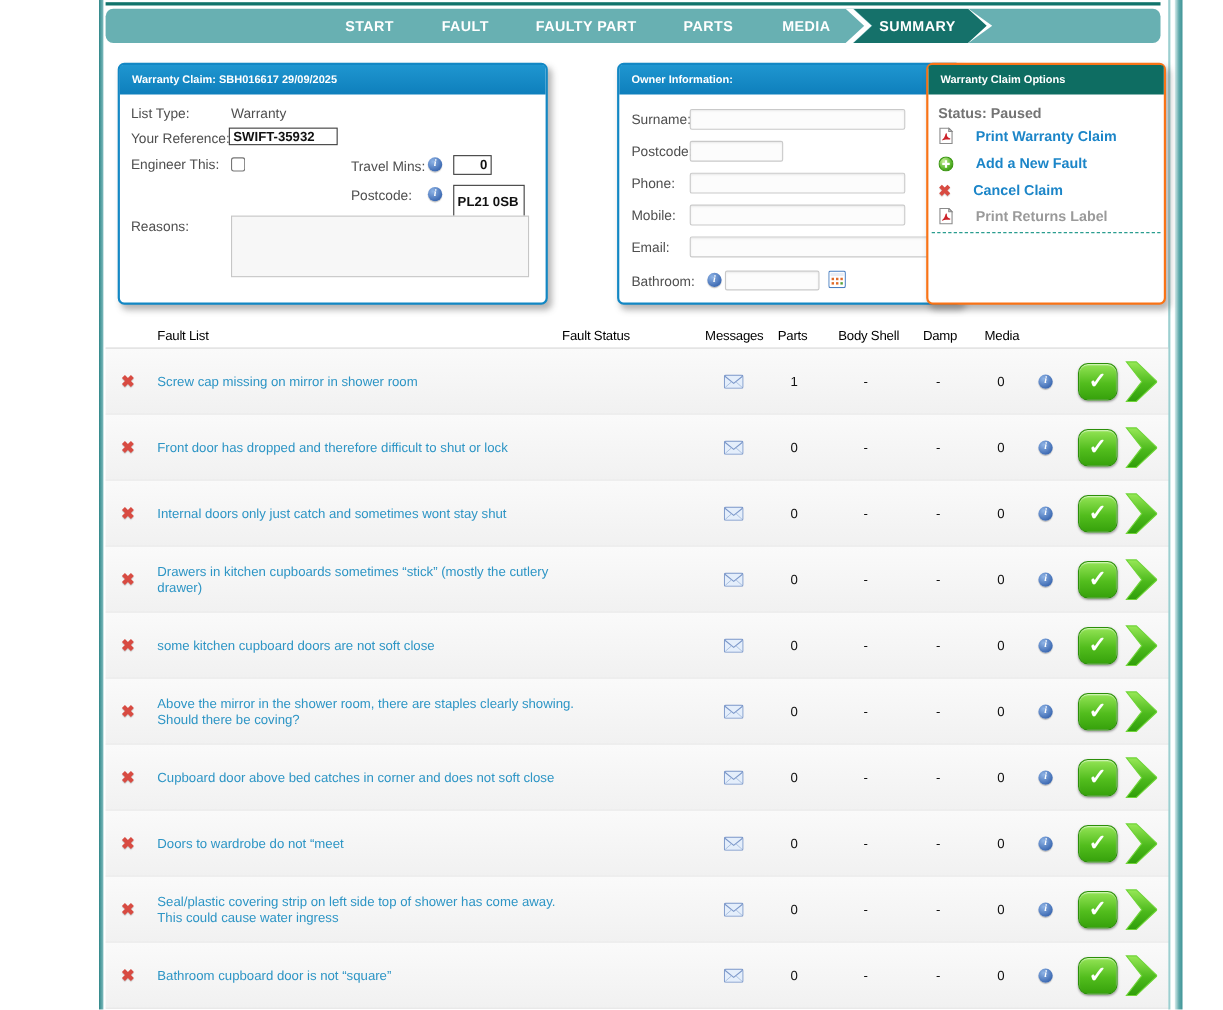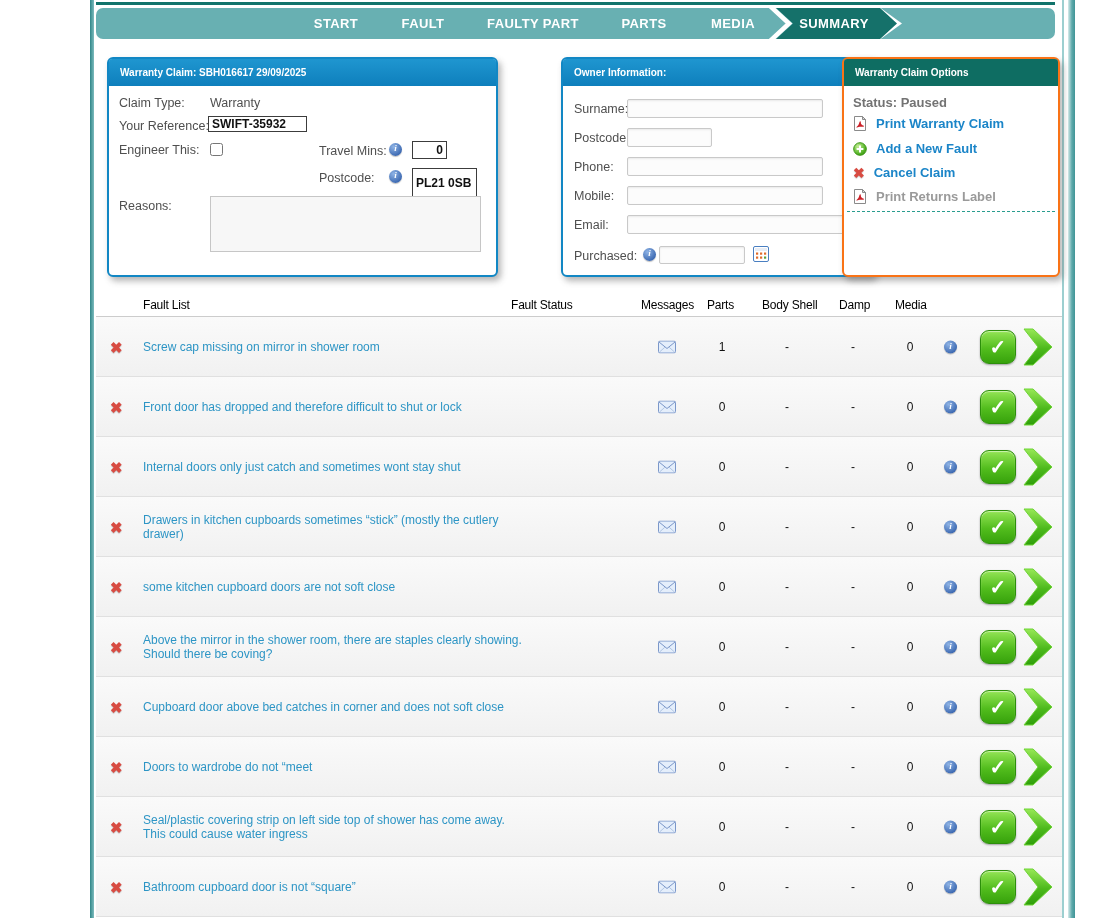--- a/index.html
+++ b/index.html
@@ -38,21 +38,21 @@
                 box-shadow:inset 0 1px 2px rgba(0,0,0,.08); font-size:12px; padding:0 4px; }
   .reasons-box { position:absolute; left:101px; top:137px; width:271px; height:56px; border:1px solid #c6c6c6;
                  background:#f7f7f7; resize:none; }
   .checkbox { position:absolute; left:101px; top:84px; width:13px; height:13px; border:1px solid #666; background:#fff; }
   .info-icon { position:absolute; width:13px; height:13px; border-radius:50%; text-align:center; line-height:13px;
                color:#fff; font:italic bold 9px "Liberation Serif",serif;
                background:radial-gradient(circle at 35% 30%, #8fb4e6, #3a67b0 75%); box-shadow:0 1px 1px rgba(0,0,0,.25); }
 
   
   .status-line { position:absolute; left:9px; top:36px; font-size:13px; font-weight:bold; color:#737373; }
-  .opt-link { position:absolute; left:9px; display:flex; align-items:center; gap:9px; cursor:pointer;text-align:right; }
+  .opt-link { position:absolute; left:9px; display:flex; align-items:center; gap:20px; cursor:pointer;text-align:right; }
   .opt-link span.lbl { font-size:13px; font-weight:bold; color:#1b85c8; }
   .opt-link.disabled span.lbl { color:#9a9a9a; cursor:default; }
   .dash-sep { position:absolute; left:3px; right:3px; top:152px; border-top:1px dashed #2a9d8f; }
   .red-x { color:#d84b42; font-size:14px; font-weight:bold; text-shadow:0 1px 1px rgba(0,0,0,.2); line-height:1; }
 
   
   .thead-label { position:absolute; top:298px; font-size:12px; color:#000; letter-spacing:-.2px; white-space:nowrap; }
   .thead-line  { position:absolute; left:96px; top:316px; width:966px; height:1px; background:#ccc; }
   .rows { position:absolute; left:96px; top:317px; width:966px; }
   .frow { position:relative; height:60px; border-bottom:1px solid #e0e0e0; background:linear-gradient(180deg,#fafafa,#f1f1f1); }
@@ -88,21 +88,21 @@
     <span class="nav-step" style="left:240px">START</span>
     <span class="nav-step" style="left:327px">FAULT</span>
     <span class="nav-step" style="left:437px">FAULTY PART</span>
     <span class="nav-step" style="left:548px">PARTS</span>
     <span class="nav-step" style="left:637px">MEDIA</span>
     <span class="nav-step nav-summary-label" style="left:738px">SUMMARY</span>
   </div>
 
   <div class="panel panel-claim">
     <div class="panel-header">Warranty Claim: SBH016617 29/09/2025</div>
-    <span class="flabel" style="left:10px; top:37px">Claim Type:</span>
+    <span class="flabel" style="left:10px; top:37px">List Type:</span>
     <span class="fvalue" style="left:101px; top:37px">Warranty</span>
     <span class="flabel" style="left:10px; top:60px">Your Reference:</span>
     <input class="dark-input" style="left: 99px; top: 57px; width: 99px; height: 16px;" value="SWIFT-35932">
     <span class="flabel" style="left:10px; top:84px">Engineer This:</span>
     <input type="checkbox" class="checkbox" style="">
     <span class="flabel" style="left:210px; top:85px">Travel Mins:</span>
     <span class="info-icon" style="left:280px; top:84px">i</span>
     <input class="dark-input" style="left: 303px; top: 82px; width: 35px; height: 18px; text-align: right;" value="0">
     <span class="flabel" style="left:210px; top:112px">Postcode:</span>
     <span class="info-icon" style="left:280px; top:111px">i</span>
@@ -116,21 +116,21 @@
     <span class="flabel" style="left:11px; top:43px">Surname:</span>
     <input class="lite-input" style="left: 64px; top: 40px; width: 196px; height: 19px;">
     <span class="flabel" style="left:11px; top:72px">Postcode:</span>
     <input class="lite-input" style="left: 64px; top: 69px; width: 85px; height: 19px;">
     <span class="flabel" style="left:11px; top:101px">Phone:</span>
     <input class="lite-input" style="left: 64px; top: 98px; width: 196px; height: 19px;">
     <span class="flabel" style="left:11px; top:130px">Mobile:</span>
     <input class="lite-input" style="left: 64px; top: 127px; width: 196px; height: 19px;">
     <span class="flabel" style="left:11px; top:159px">Email:</span>
     <input class="lite-input" style="left: 64px; top: 156px; width: 239px; height: 19px;">
-    <span class="flabel" style="left:11px; top:190px">Purchased:</span>
+    <span class="flabel" style="left:11px; top:190px">Bathroom:</span>
     <span class="info-icon" style="left:80px; top:189px">i</span>
     <input class="lite-input" style="left: 96px; top: 187px; width: 86px; height: 18px;">
     <svg style="position:absolute; left:190px; top:187px" width="16" height="16" viewBox="0 0 16 16">
       <rect x="0.5" y="0.5" width="15" height="15" rx="1.5" fill="#fff" stroke="#4a7fc1"></rect>
       <rect x="2" y="2" width="12" height="3" fill="#e8edf5"></rect>
       <rect x="3" y="6.5" width="2.2" height="2.2" fill="#e06c2b"></rect>
       <rect x="7" y="6.5" width="2.2" height="2.2" fill="#e06c2b"></rect>
       <rect x="11" y="6.5" width="2.2" height="2.2" fill="#e06c2b"></rect>
       <rect x="3" y="10.5" width="2.2" height="2.2" fill="#e06c2b"></rect>
       <rect x="7" y="10.5" width="2.2" height="2.2" fill="#e06c2b"></rect>

